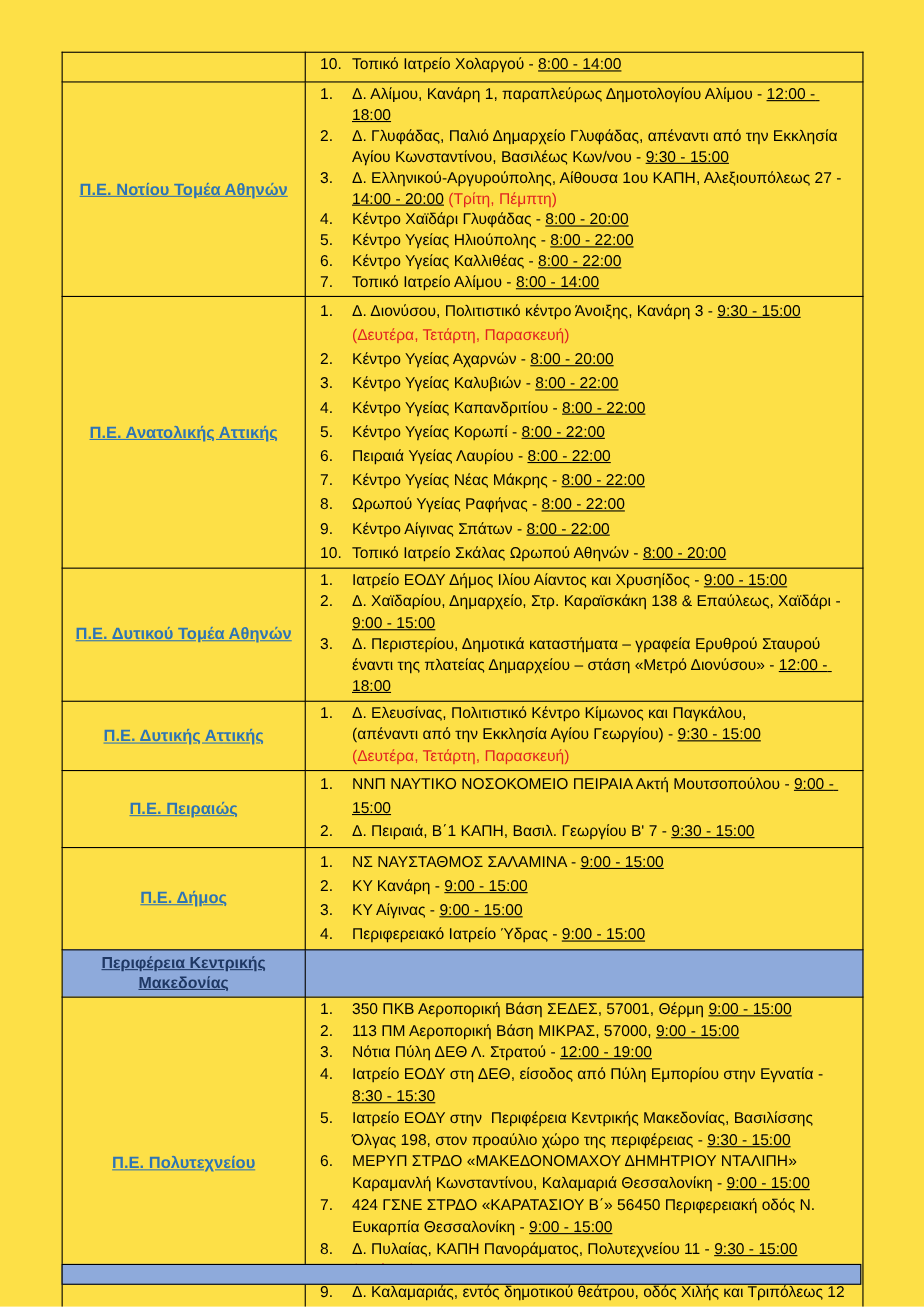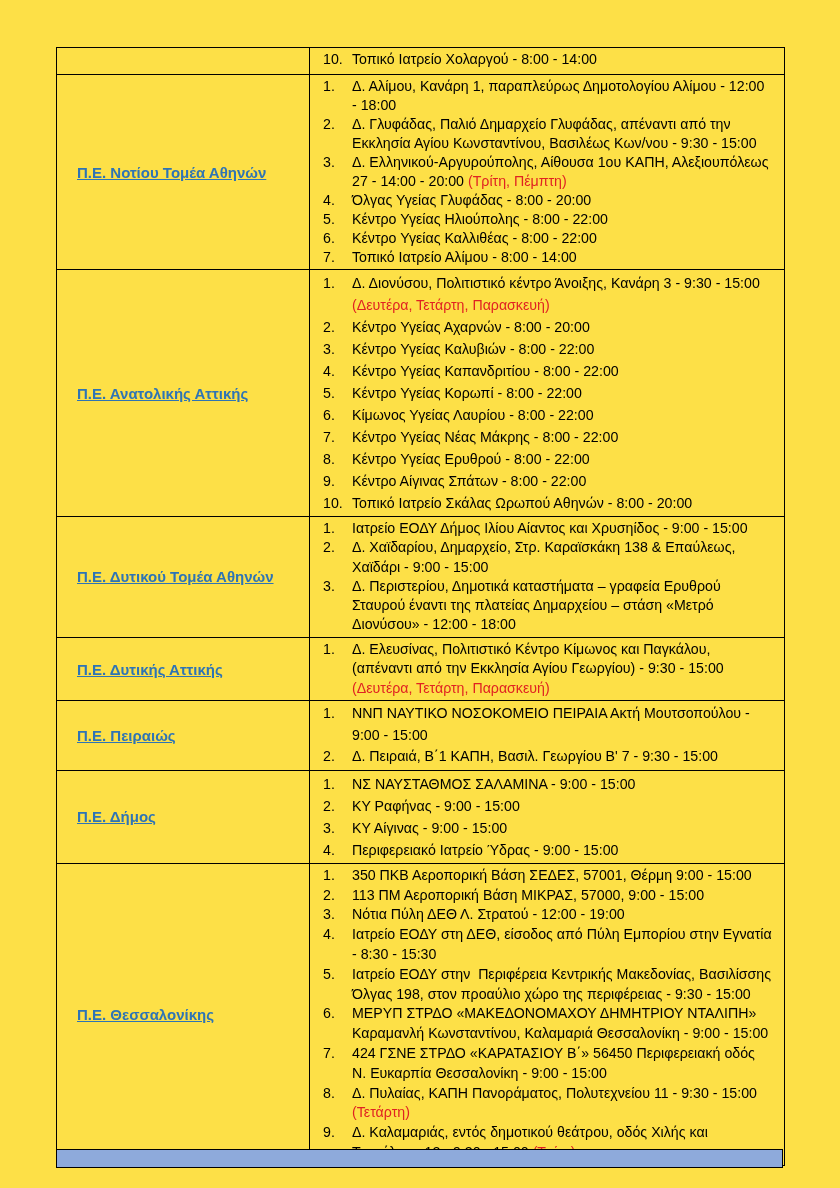--- a/index.html
+++ b/index.html
@@ -2,30 +2,30 @@
 <html lang="el" style="--label_blue: #2E74B5; --day_red: #E02222; --header_bg: #8EAADB; --header_text: #1F3864; --body_text: #000000; --border: #000000;"><head>
 <meta charset="utf-8">
 <style>
   html,body{margin:0;padding:0;background:#ffffff;}
   body{width:840px;height:1188px;font-family:"Liberation Sans",sans-serif;color:#000;}
   .sheet{position:relative;width:840px;height:1188px;background:#fde047;overflow:hidden;}
 
   table.sched{position:absolute;left:56px;top:47px;width:729px;border-collapse:collapse;table-layout:fixed;}
   table.sched td{border:1px solid #000;}
 
-  td.region-cell{width:212px;vertical-align:middle;padding:2px 20px;}
+  td.region-cell{width:212px;text-align:center;vertical-align:middle;padding:2px 4px;}
   .region-label{color:var(--label_blue,#2E74B5);font-weight:bold;font-size:15px;text-decoration:underline;white-space:nowrap;line-height:19px;}
   tr.section-header td{background:var(--header_bg,#8EAADB);}
   tr.section-header .region-label{color:var(--header_text,#1F3864);white-space:normal;font-size:14.5px;line-height:18px;}
 
   td.items-cell{vertical-align:top;padding:2px 12px 2px 13px;}
   .item{display:grid;grid-template-columns:29px 1fr;font-size:14.2px;line-height:19px;}
   .item .num{color:#000;}
   .item .txt{white-space:pre-wrap;}
-  .item .time{}
+  .item .time{text-decoration:underline;}
   .item .day{color:var(--day_red,#E02222);}
 
   
   tr.r0 td{height:22px;}
   tr.r1 td{height:171px;}
   tr.r2 td{height:239px;}  tr.r2 .item{line-height:22px;}
   tr.r3 td{height:113px;}  tr.r3 .item{line-height:19.3px;}
   tr.r4 td{height:58px;}   tr.r4 .item{line-height:19.5px;}
   tr.r5 td{height:47px;}   tr.r5 .item{line-height:21.5px;}
   tr.r6 td{height:85px;}   tr.r6 .item{line-height:22px;}
@@ -72,21 +72,21 @@
                 <span class="txt"><span class="pre">Δ. Γλυφάδας, Παλιό Δημαρχείο Γλυφάδας, απέναντι από την Εκκλησία Αγίου Κωνσταντίνου, Βασιλέως Κων/νου - </span><span class="time">9:30 - 15:00</span></span>
               </div>
 
   <div class="item">
                 <span class="num">3.</span>
                 <span class="txt"><span class="pre">Δ. Ελληνικού-Αργυρούπολης, Αίθουσα 1ου ΚΑΠΗ, Αλεξιουπόλεως 27 - </span><span class="time">14:00 - 20:00</span><span class="day"> (Τρίτη, Πέμπτη)</span></span>
               </div>
 
   <div class="item">
                 <span class="num">4.</span>
-                <span class="txt"><span class="pre">Όλγας Υγείας Γλυφάδας - </span><span class="time">8:00 - 20:00</span></span>
+                <span class="txt"><span class="pre">Κέντρο Χαϊδάρι Γλυφάδας - </span><span class="time">8:00 - 20:00</span></span>
               </div>
 
   <div class="item">
                 <span class="num">5.</span>
                 <span class="txt"><span class="pre">Κέντρο Υγείας Ηλιούπολης - </span><span class="time">8:00 - 22:00</span></span>
               </div>
 
   <div class="item">
                 <span class="num">6.</span>
                 <span class="txt"><span class="pre">Κέντρο Υγείας Καλλιθέας - </span><span class="time">8:00 - 22:00</span></span>
@@ -127,31 +127,31 @@
                 <span class="txt"><span class="pre">Κέντρο Υγείας Καπανδριτίου - </span><span class="time">8:00 - 22:00</span></span>
               </div>
 
   <div class="item">
                 <span class="num">5.</span>
                 <span class="txt"><span class="pre">Κέντρο Υγείας Κορωπί - </span><span class="time">8:00 - 22:00</span></span>
               </div>
 
   <div class="item">
                 <span class="num">6.</span>
-                <span class="txt"><span class="pre">Κίμωνος Υγείας Λαυρίου - </span><span class="time">8:00 - 22:00</span></span>
+                <span class="txt"><span class="pre">Πειραιά Υγείας Λαυρίου - </span><span class="time">8:00 - 22:00</span></span>
               </div>
 
   <div class="item">
                 <span class="num">7.</span>
                 <span class="txt"><span class="pre">Κέντρο Υγείας Νέας Μάκρης - </span><span class="time">8:00 - 22:00</span></span>
               </div>
 
   <div class="item">
                 <span class="num">8.</span>
-                <span class="txt"><span class="pre">Κέντρο Υγείας Ερυθρού - </span><span class="time">8:00 - 22:00</span></span>
+                <span class="txt"><span class="pre">Ωρωπού Υγείας Ραφήνας - </span><span class="time">8:00 - 22:00</span></span>
               </div>
 
   <div class="item">
                 <span class="num">9.</span>
                 <span class="txt"><span class="pre">Κέντρο Αίγινας Σπάτων - </span><span class="time">8:00 - 22:00</span></span>
               </div>
 
   <div class="item">
                 <span class="num">10.</span>
                 <span class="txt"><span class="pre">Τοπικό Ιατρείο Σκάλας Ωρωπού Αθηνών - </span><span class="time">8:00 - 20:00</span></span>
@@ -225,40 +225,48 @@
     </td>
     <td class="items-cell">
       <div class="items">
   <div class="item">
                 <span class="num">1.</span>
                 <span class="txt"><span class="pre">ΝΣ ΝΑΥΣΤΑΘΜΟΣ ΣΑΛΑΜΙΝΑ - </span><span class="time">9:00 - 15:00</span></span>
               </div>
 
   <div class="item">
                 <span class="num">2.</span>
-                <span class="txt"><span class="pre">ΚΥ Ραφήνας - </span><span class="time">9:00 - 15:00</span></span>
+                <span class="txt"><span class="pre">ΚΥ Κανάρη - </span><span class="time">9:00 - 15:00</span></span>
               </div>
 
   <div class="item">
                 <span class="num">3.</span>
                 <span class="txt"><span class="pre">ΚΥ Αίγινας - </span><span class="time">9:00 - 15:00</span></span>
               </div>
 
   <div class="item">
                 <span class="num">4.</span>
                 <span class="txt"><span class="pre">Περιφερειακό Ιατρείο Ύδρας - </span><span class="time">9:00 - 15:00</span></span>
               </div>
 </div>
     </td>
   </tr>
 
+  <tr class="r7 section-header">
+    <td class="region-cell">
+      <span class="region-label">Περιφέρεια Κεντρικής Μακεδονίας</span>
+    </td>
+    <td class="items-cell">
+      <div class="items"></div>
+    </td>
+  </tr>
 
   <tr class="r8">
     <td class="region-cell">
-      <span class="region-label">Π.Ε. Θεσσαλονίκης</span>
+      <span class="region-label">Π.Ε. Πολυτεχνείου</span>
     </td>
     <td class="items-cell">
       <div class="items">
   <div class="item">
                 <span class="num">1.</span>
                 <span class="txt"><span class="pre">350 ΠΚΒ Αεροπορική Βάση ΣΕΔΕΣ, 57001, Θέρμη </span><span class="time">9:00 - 15:00</span></span>
               </div>
 
   <div class="item">
                 <span class="num">2.</span>

